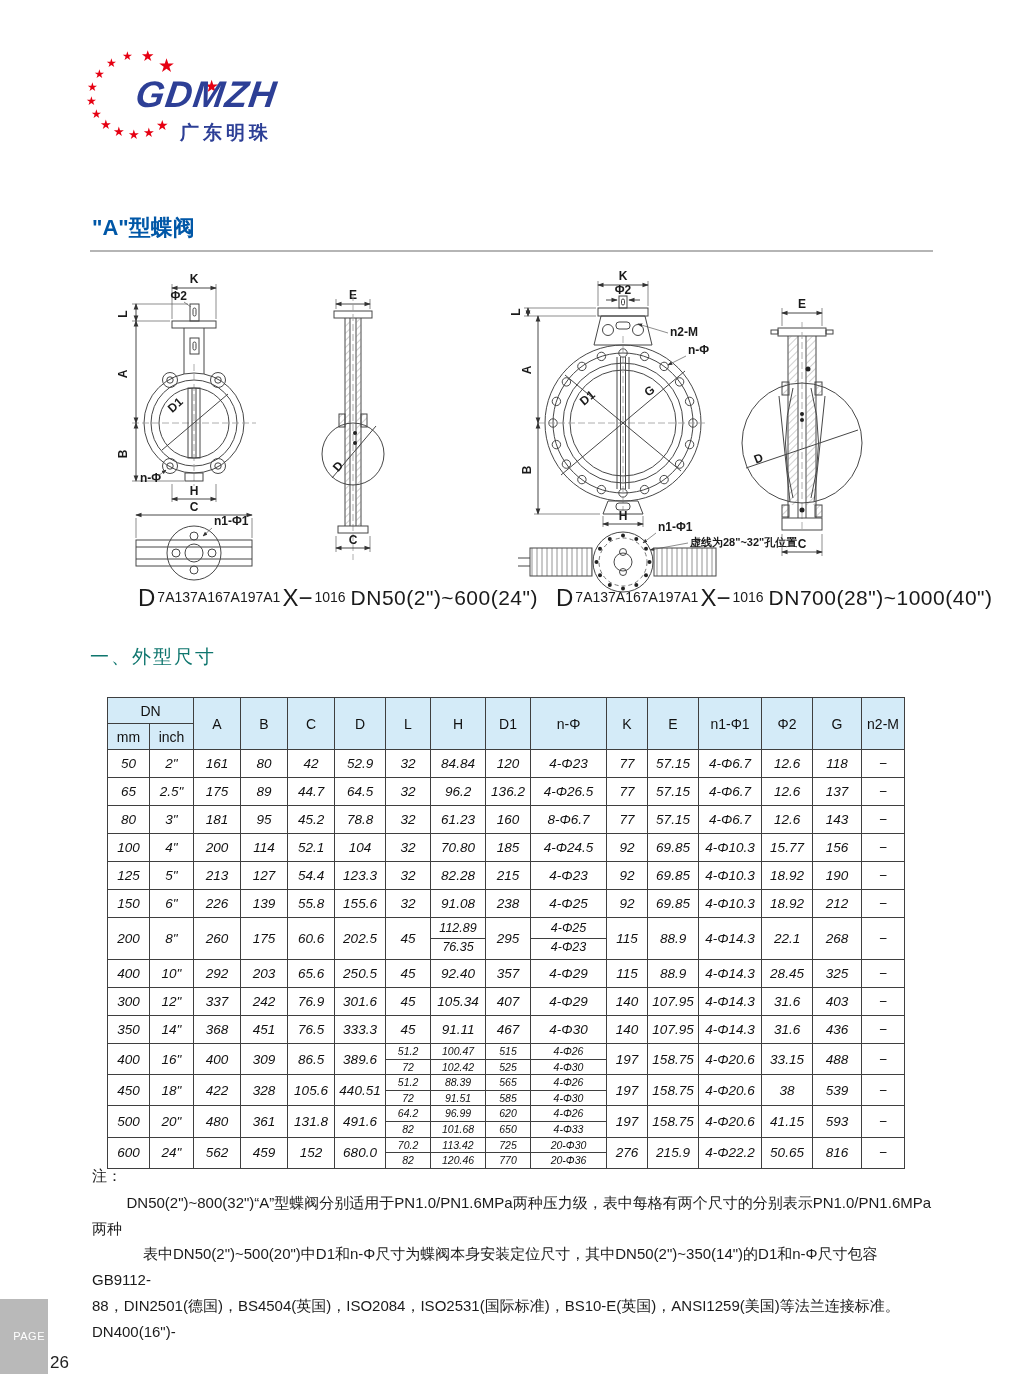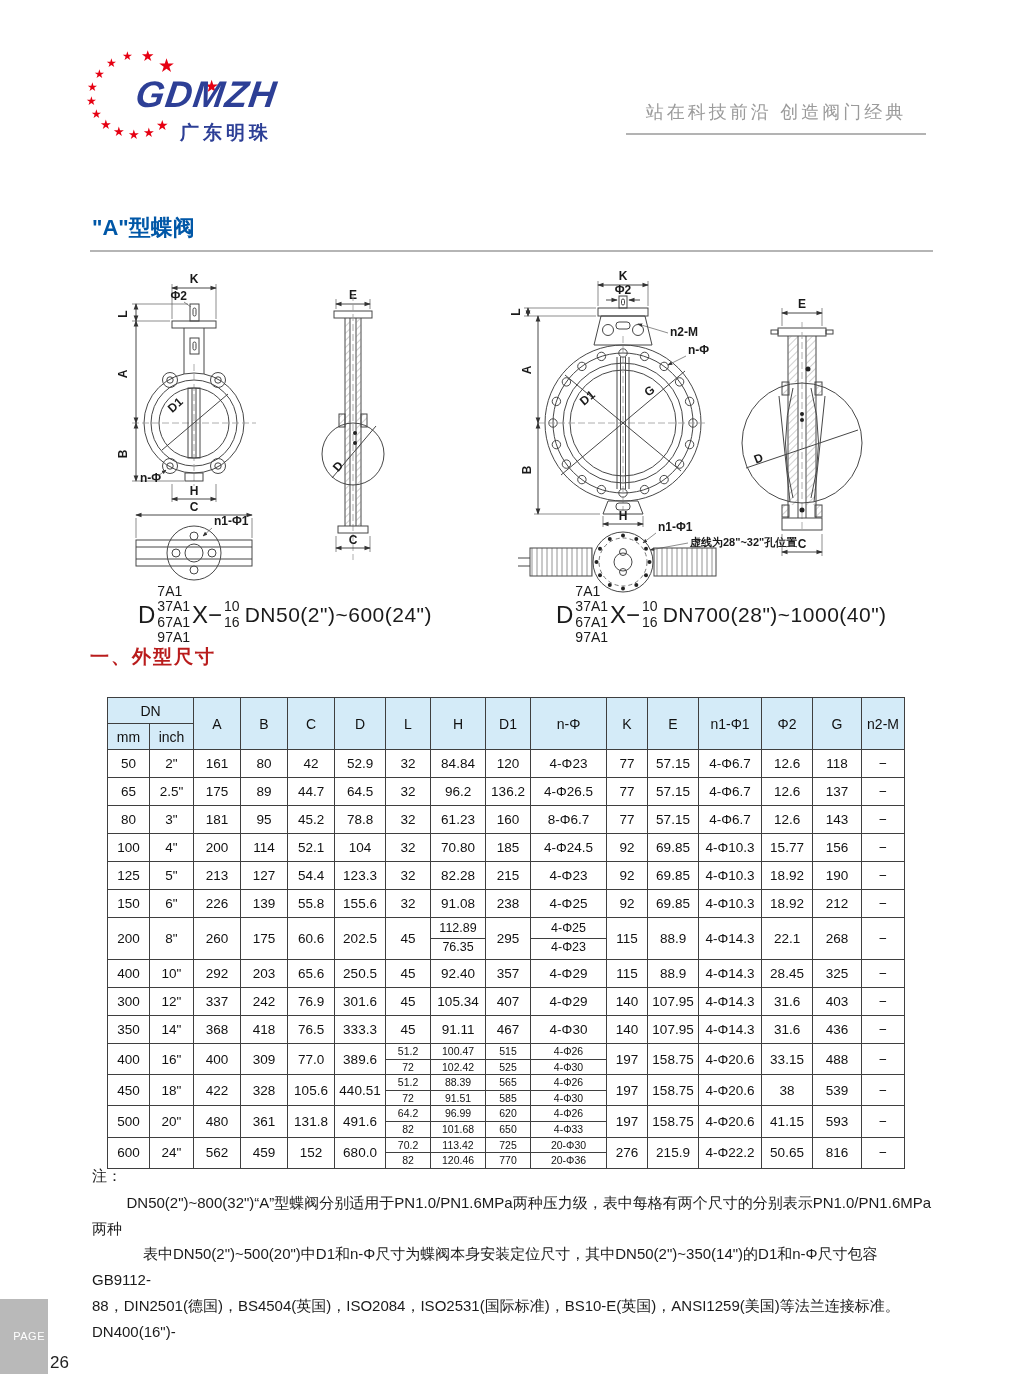--- a/index.html
+++ b/index.html
@@ -12,47 +12,47 @@
   .logo-text{position:absolute;left:50px;top:26px;font-size:37px;font-weight:bold;font-style:italic;
              color:#2d3f96;letter-spacing:1px;transform:skewX(-8deg);}
   .logo-sub{position:absolute;left:94px;top:72px;font-size:19px;font-weight:bold;color:#2d3f96;letter-spacing:4px;}
   .slogan{position:absolute;left:626px;top:100px;width:300px;text-align:center;
           font-family:"DejaVu Serif",serif;font-size:18px;color:#9b9b9b;letter-spacing:3px;
           padding-bottom:9px;border-bottom:2px solid #b3b3b3;}
 
   
   .doc-title{position:absolute;left:92px;top:213px;font-size:22px;font-weight:bold;color:#0057a7;}
   .title-rule{position:absolute;left:90px;top:250px;width:843px;height:2px;background:#b5b5b5;}
-  .section-heading{position:absolute;left:90px;top:644px;font-size:19px;font-weight:bold;color:#b91c1c;letter-spacing:2px;}
+  .section-heading{position:absolute;left:90px;top:644px;font-size:19px;font-weight:normal;color:#0f766e;letter-spacing:2px;}
 
   
   svg.draw{position:absolute;}
   .ln{stroke:#474747;fill:none;stroke-width:1;}
   .lnh{stroke:#474747;stroke-width:1;}
   .cl{stroke:#9a9a9a;fill:none;stroke-width:.8;stroke-dasharray:7 3;}
   .dsh{stroke:#666;fill:none;stroke-width:.9;stroke-dasharray:4 3;}
   .dim{stroke:#333;fill:none;stroke-width:.9;}
   .ext{stroke:#5c5c5c;fill:none;stroke-width:.7;}
   .dot{fill:#222;stroke:none;}
   .lbl{font:bold 12px "Liberation Sans",sans-serif;fill:#1a1a1a;}
   .lbl-s{font:bold 11px "Liberation Sans",sans-serif;fill:#1a1a1a;}
 
   
   .model{position:absolute;display:flex;align-items:center;color:#1a1a1a;}
   .m-prefix,.m-x{font-size:24px;}
-  .m-stack,.m-frac{display:flex;flex-direction:column;font-size:14px;line-height:1.1;margin:0 2px;text-align:left;}
+  .m-stack,.m-frac{display:flex;flex-direction:row;font-size:14px;line-height:1.1;margin:0 2px;text-align:left;}
   .m-frac{margin-right:5px;}
   .m-range{font-size:21px;letter-spacing:.5px;}
 
   
   .dims{position:absolute;left:107px;top:697px;border-collapse:collapse;table-layout:fixed;width:797px;}
   .dims th,.dims td{border:1px solid #3f3f3f;text-align:center;vertical-align:middle;padding:0;
                     font-size:13.5px;font-weight:normal;color:#111;overflow:hidden;}
   .dims thead th{background:#d4ebf8;height:25px;font-size:14px;}
-  .dims tbody tr{height:28px;}
+  .dims tbody tr{height:28px;font-style:italic;}
   .dims tbody tr.tall{height:42px;}
   .dims tbody tr.dual{height:29px;}
   td.split{padding:0;}
   td.split .sv{line-height:1.25;padding:1px 0;}
   td.split .top{border-bottom:1px solid #3f3f3f;}
   tr.tall .sv{font-size:12.5px;}
   tr.dual .sv{font-size:10.5px;line-height:1.2;}
 
   
   .notes{position:absolute;left:92px;top:1163px;width:842px;font-size:15px;color:#1b1b1b;line-height:1.72;}
@@ -81,21 +81,20 @@
     <span class="star" style="left:14px;top:70px;font-size:13px">★</span>
     <span class="star" style="left:27px;top:77px;font-size:13px">★</span>
     <span class="star" style="left:42px;top:80px;font-size:13px">★</span>
     <span class="star" style="left:57px;top:78px;font-size:13px">★</span>
     <span class="star" style="left:70px;top:70px;font-size:14px">★</span>
     <span class="star" style="left:72px;top:8px;font-size:19px">★</span>
     <span class="star" style="left:118px;top:30px;font-size:17px">★</span>
     <div class="logo-text">GDMZH</div>
     <div class="logo-sub">广东明珠</div>
   </div>
-  <div class="slogan">站在科技前沿 创造阀门经典</div>
 
   <div class="doc-title">"A"型蝶阀</div>
   <div class="title-rule"></div>
 
   <svg class="draw" style="left:106px;top:268px" width="364" height="322" viewBox="0 0 364 322">
     <defs>
       <marker id="m1" viewBox="0 0 8 8" refX="7" refY="4" markerWidth="7" markerHeight="7" orient="auto-start-reverse">
         <path d="M0,1 L8,4 L0,7 z" fill="#333"></path>
       </marker>
       <pattern id="h1" width="5" height="5" patternUnits="userSpaceOnUse" patternTransform="rotate(45)">
@@ -598,40 +597,40 @@
           <td>107.95</td>
           <td>4-Φ14.3</td>
           <td>31.6</td>
           <td>403</td>
           <td>−</td>
         </tr>
         <tr>
           <td>350</td>
           <td>14"</td>
           <td>368</td>
-          <td>418</td>
+          <td>451</td>
           <td>76.5</td>
           <td>333.3</td>
           <td>45</td>
           <td>91.11</td>
           <td>467</td>
           <td>4-Φ30</td>
           <td>140</td>
           <td>107.95</td>
           <td>4-Φ14.3</td>
           <td>31.6</td>
           <td>436</td>
           <td>−</td>
         </tr>
         <tr class="dual">
           <td>400</td>
           <td>16"</td>
           <td>400</td>
           <td>309</td>
-          <td>77.0</td>
+          <td>86.5</td>
           <td>389.6</td>
           <td class="split">
             <div class="sv top">51.2</div>
             <div class="sv">72</div>
           </td>
           <td class="split">
             <div class="sv top">100.47</div>
             <div class="sv">102.42</div>
           </td>
           <td class="split">

